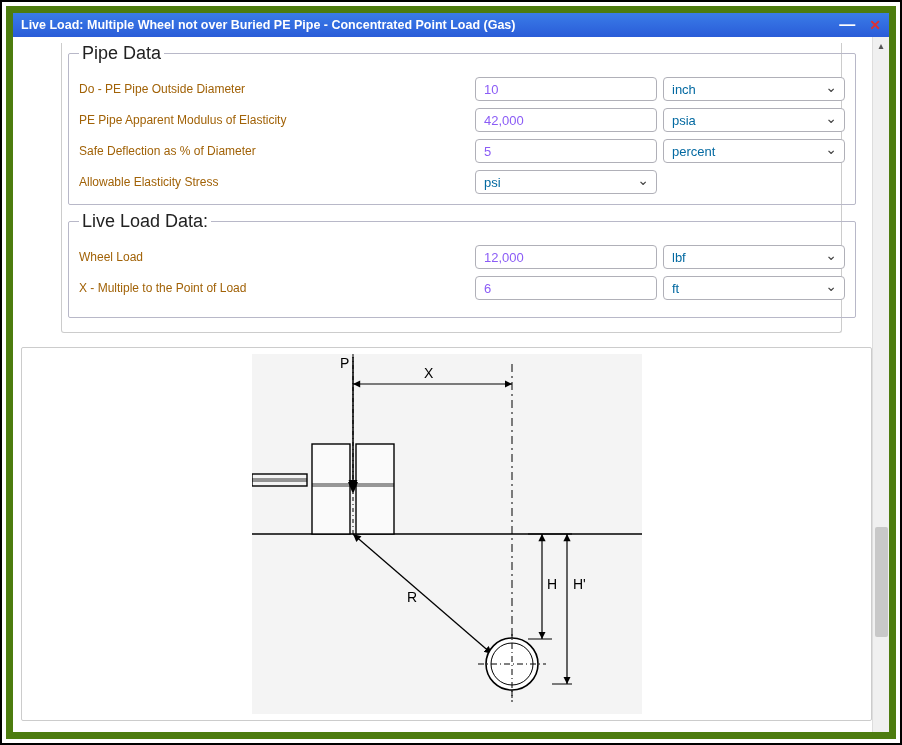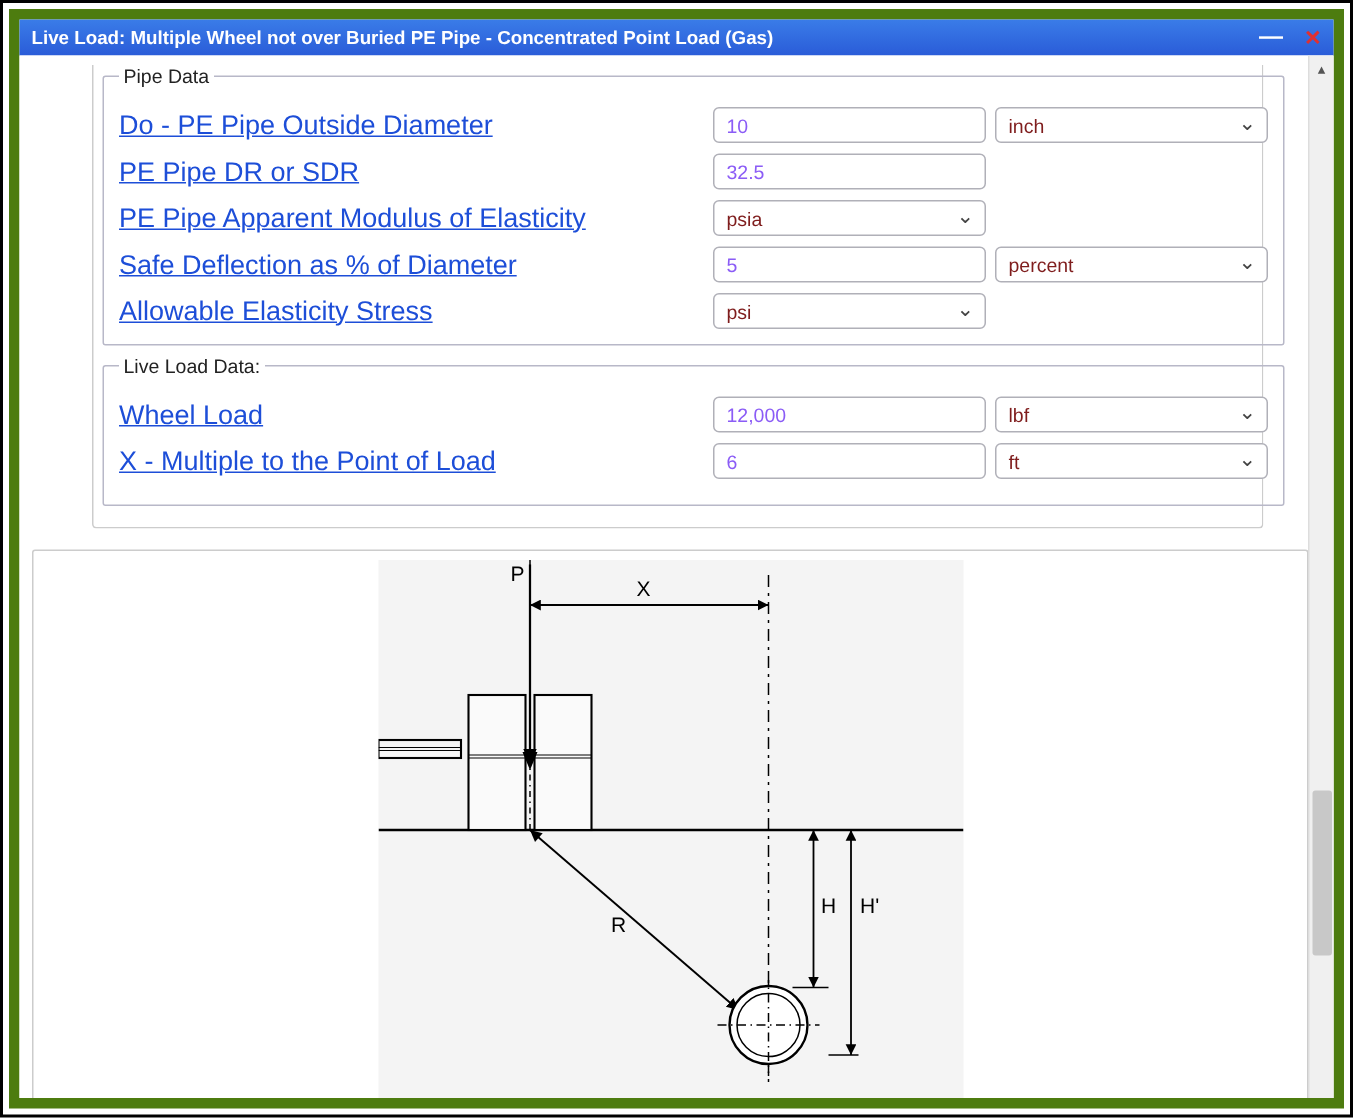--- a/index.html
+++ b/index.html
@@ -23,50 +23,50 @@
 .content-area { flex: 1; overflow-y: auto; padding: 6px 30px 0 48px; }
 .scrollbar-stub { width: 17px; background: #f0f0f0; border-left: 1px solid #ddd; position: relative; }
 .scroll-up { position: absolute; top: 0; left: 0; right: 0; height: 17px; display: flex; align-items: center; justify-content: center; font-size: 10px; color: #555; }
 .scroll-thumb { position: absolute; right: 1px; left: 2px; top: 490px; height: 110px; background: #c8c8c8; border-radius: 2px; }
 fieldset {
   border: 1px solid #b8b8c8;
   border-radius: 2px;
   padding: 6px 10px 10px 10px;
   margin-bottom: 6px;
 }
-legend { font-size: 13px; color: #222; padding: 0 3px; }
+legend { font-size: 18px; color: #222; padding: 0 3px; }
 .form-row {
   display: grid;
   grid-template-columns: 390px 182px 182px;
   gap: 6px;
   align-items: center;
   margin-top: 7px;
 }
-.form-label { color: #1d4ed8; font-size: 18px; text-decoration: underline; }
+.form-label { color: #a16207; font-size: 12px; }
 input[type=text] {
   height: 24px;
   border: 1px solid #b0b0b8;
   border-radius: 4px;
   padding: 0 8px;
   font-size: 13px;
   color: #8b5cf6;
   width: 100%;
 }
 .select-wrap {
   position: relative;
   width: 100%;
 }
 .select-wrap select {
   width: 100%;
   height: 24px;
   border: 1px solid #b0b0b8;
   border-radius: 4px;
   padding: 0 20px 0 8px;
   font-size: 13px;
-  color: #7f1d1d;
+  color: #0369a1;
   background: #fff;
   appearance: none;
   -webkit-appearance: none;
 }
 .select-wrap::after {
   content: "⌄";
   position: absolute;
   right: 8px;
   top: 2px;
   font-size: 14px;
@@ -118,28 +118,24 @@
 
         <fieldset>
           <legend>Pipe Data</legend>
 
           <div class="form-row">
             <span class="form-label">Do - PE Pipe Outside Diameter</span>
             <input type="text" value="10" style="">
             <div class="select-wrap"><select><option>inch</option></select></div>
           </div>
 
-          <div class="form-row">
-            <span class="form-label">PE Pipe DR or SDR</span>
-            <input type="text" value="32.5" style="">
-            <span></span>
-          </div>
 
           <div class="form-row">
             <span class="form-label">PE Pipe Apparent Modulus of Elasticity</span>
+            <input type="text" value="42,000" style="">
             <div class="select-wrap"><select><option>psia</option></select></div>
           </div>
 
           <div class="form-row">
             <span class="form-label">Safe Deflection as % of Diameter</span>
             <input type="text" value="5" style="">
             <div class="select-wrap"><select><option>percent</option></select></div>
           </div>
 
           <div class="form-row">

